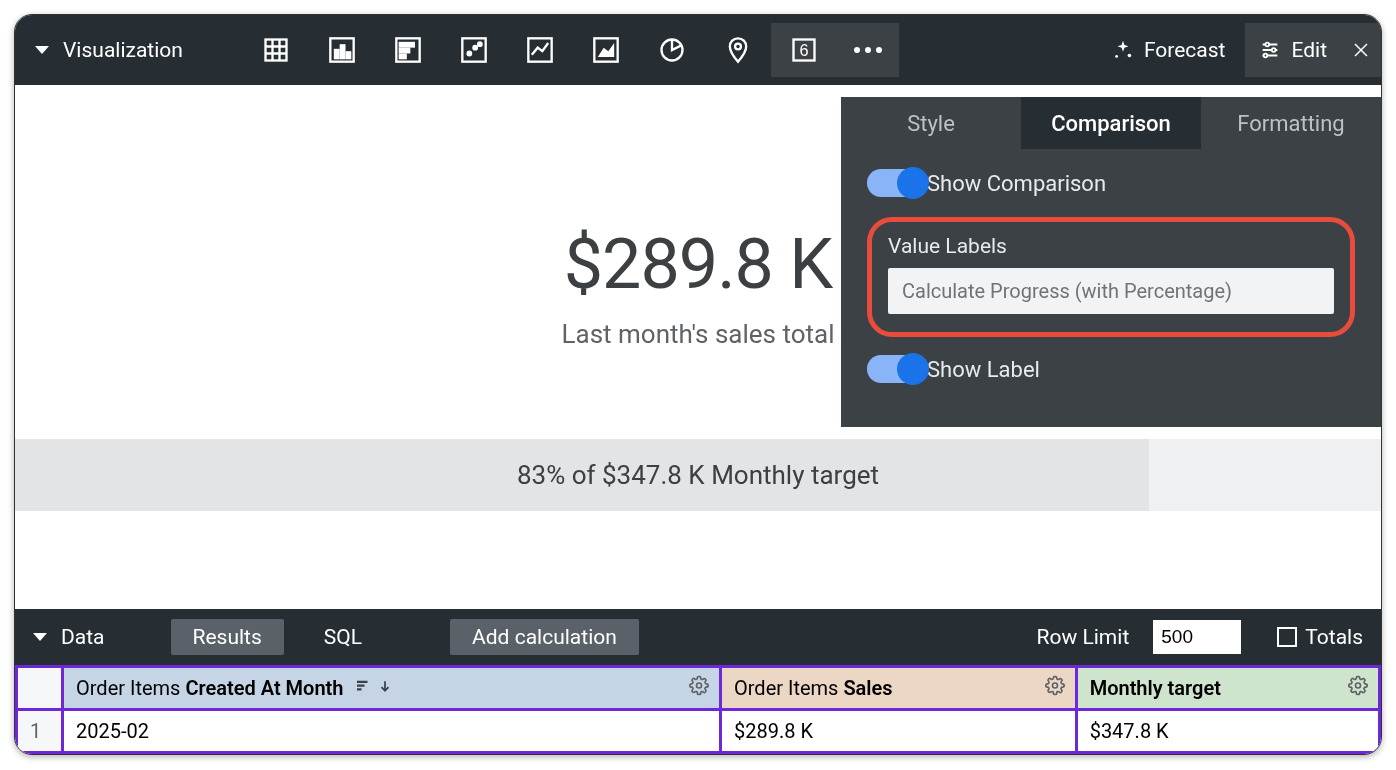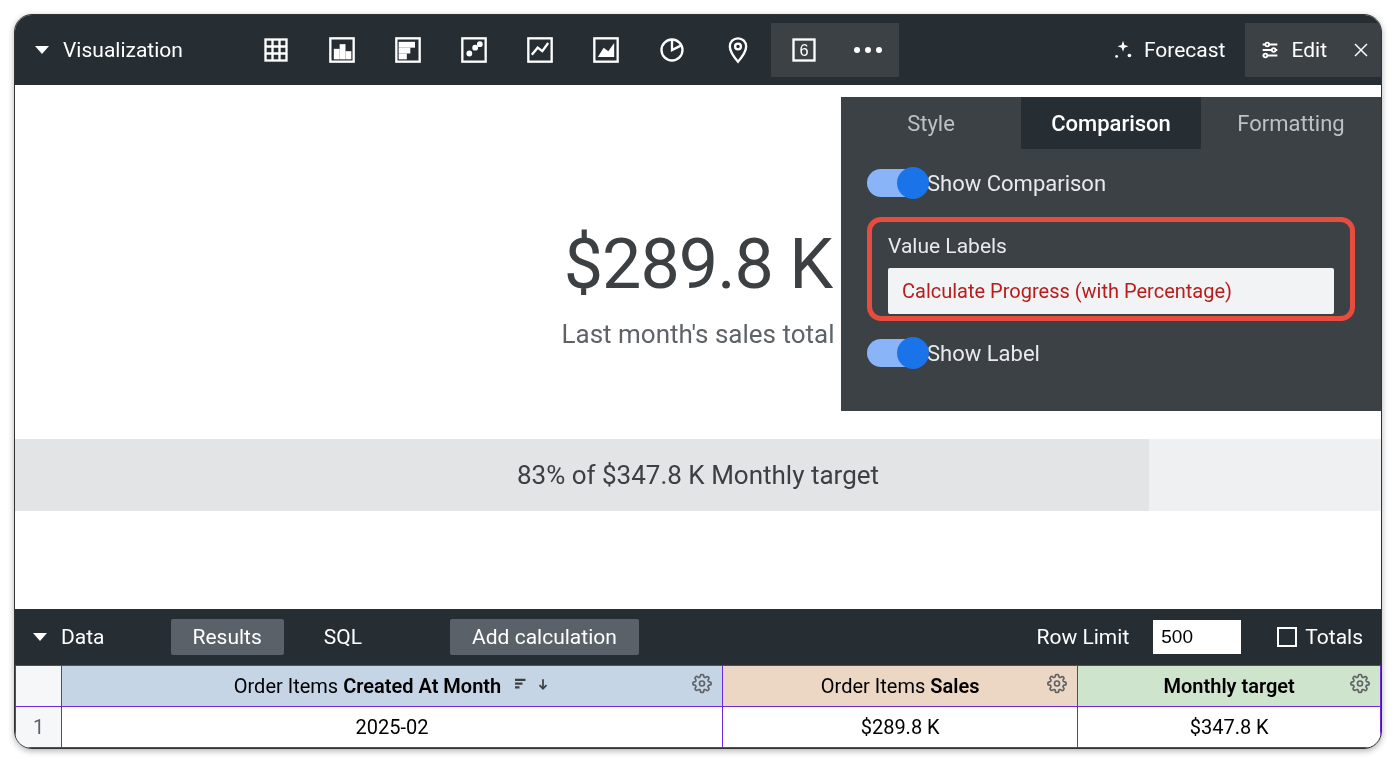--- a/index.html
+++ b/index.html
@@ -127,27 +127,27 @@
     width:60px; height:28px; background:#8ab4f8; border-radius:14px;
     position:relative; cursor:pointer;
   }
   .toggle .knob {
     position:absolute; right:-2px; top:-2px; width:32px; height:32px;
     background:#1a73e8; border-radius:50%;
   }
   .toggle-label { font-size:22px; color:#e8eaed; }
   .highlight-box {
     border: 5px solid #e74c3c;
-    border-radius: 14px;
-    padding: 12px 16px 2px 16px;
+    border-radius: 25px;
+    padding: 12px 16px 18px 16px;
     margin-bottom: 18px;
   }
   .field-label { font-size:21px; color:#e8eaed; margin-bottom:10px; }
   .select-box {
-    background:#f1f3f4; color:#b91c1c; border:none; border-radius:2px;
+    background:#f1f3f4; color:#737373; border:none; border-radius:2px;
     height:46px; padding:0 14px; font-size:20px; width:100%;
     display:flex; align-items:center;
   }
   .text-input {
     background:#f1f3f4; color:#5f6368; border:none; height:46px;
     padding:0 14px; font-size:20px; width:100%;
   }
   .text-input::placeholder { color:#80868b; }
 
   
@@ -168,22 +168,22 @@
     font-size:19px; padding:0 8px;
   }
   .totals-wrap { display:flex; align-items:center; gap:8px; margin-left:18px; }
   .checkbox {
     width:20px; height:20px; border:2px solid #fff; background:transparent;
   }
 
   
   .data-table { width:100%; border-collapse:collapse; }
   .data-table th, .data-table td {
-    text-align:center; font-size:20px; padding:8px 12px;
-    border:1px solid #6d28d9;
+    text-align:left; font-size:20px; padding:8px 12px;
+    border:3px solid #6d28d9;
   }
   .data-table th { font-weight:400; position:relative; }
   .col-rownum { width:46px; background:#f6f7f8; text-align:right; color:#5f6368; }
   .th-dim { background:#c5d5e6; }
   .th-measure { background:#ecd6c4; }
   .th-calc { background:#cfe4cc; }
   .th-label-strong { font-weight:600; }
   .th-gear {
     position:absolute; right:10px; top:50%; transform:translateY(-50%);
     color:#5f6368; cursor:pointer;

